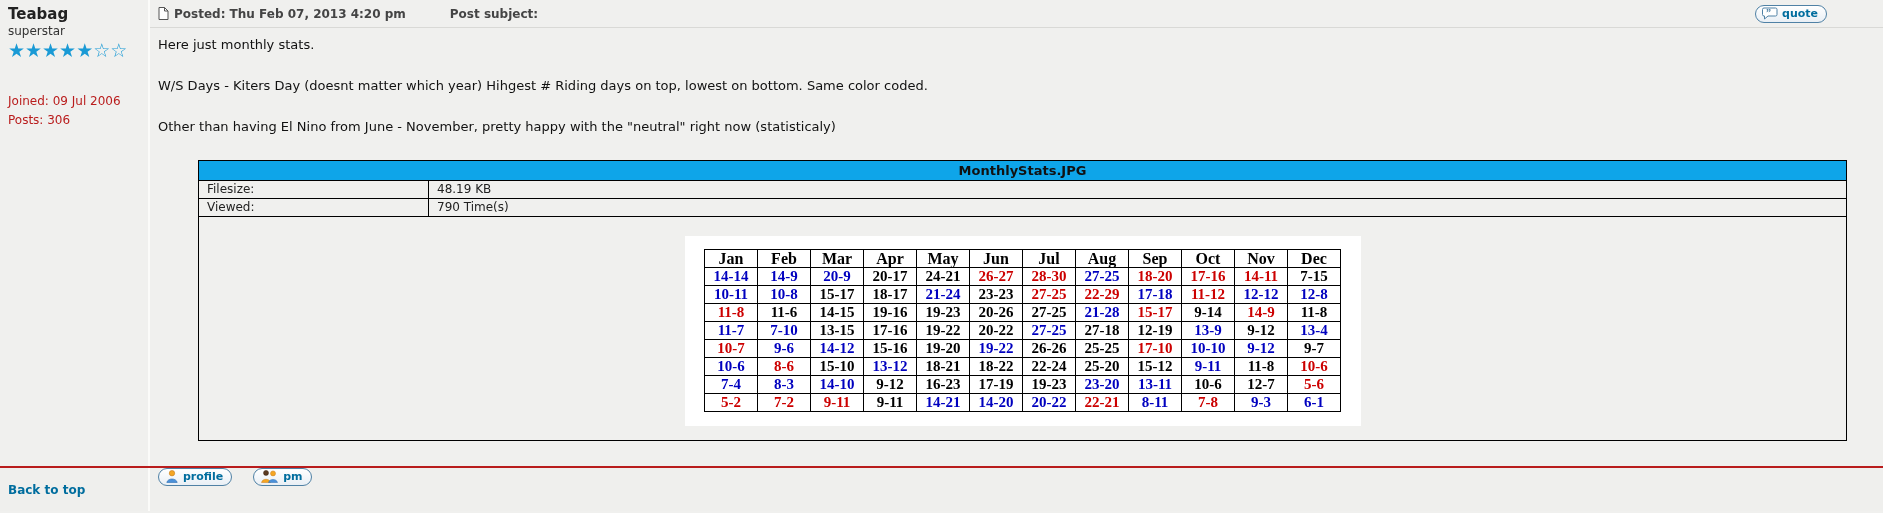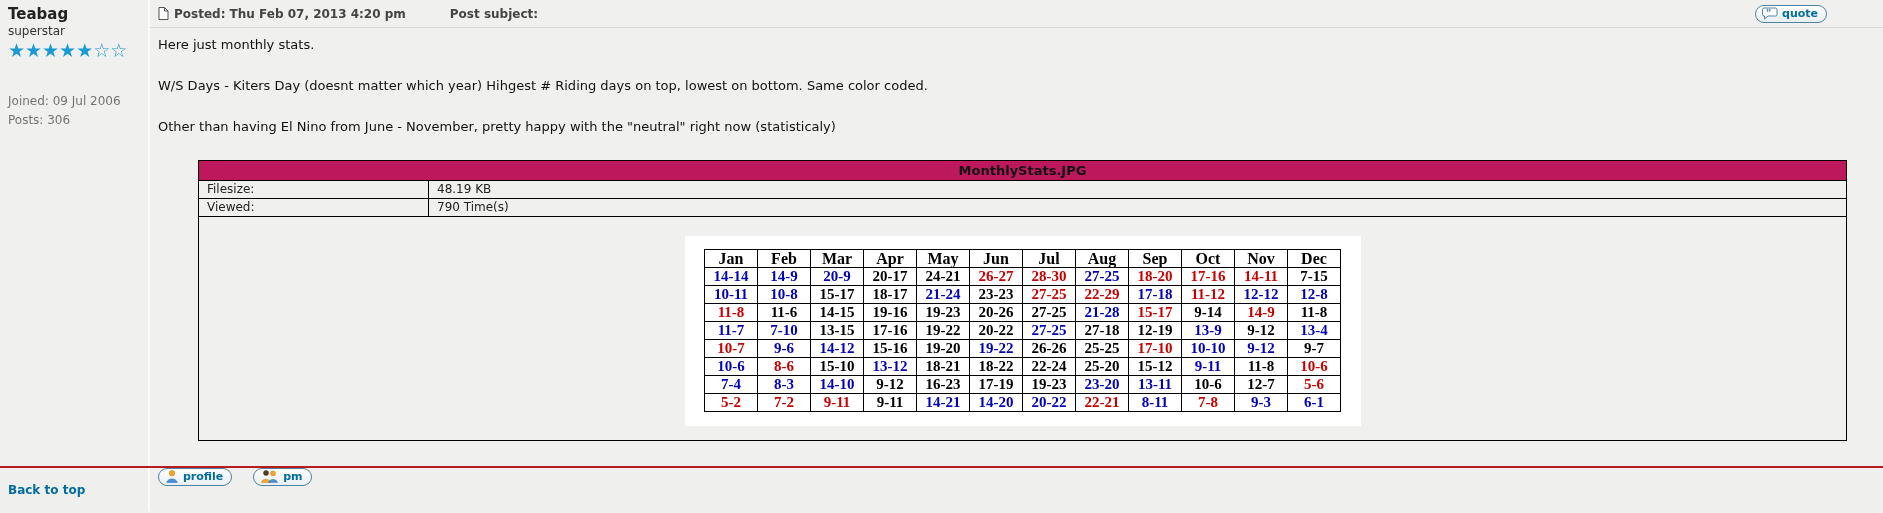--- a/index.html
+++ b/index.html
@@ -15,21 +15,21 @@
   
   .post-row { display: flex; height: 468px; border-bottom: 2px solid #b91c1c; }
   .user-col {
     width: 150px; flex: 0 0 150px;
     padding: 5px 8px;
     border-right: 2px solid #fbfbf9;
   }
   .username { font-size: 15px; font-weight: bold; color: #222; }
   .rank { font-size: 12px; color: #333; margin-top: 1px; }
   .stars { color: var(--star, #1a9ad5); font-size: 19px; line-height: 1; margin-top: 3px; letter-spacing: 0px; white-space: nowrap; }
-  .user-meta { margin-top: 32px; font-size: 12px; color: #737373; line-height: 1.55; }
+  .user-meta { margin-top: 32px; font-size: 12px; color: #b91c1c; line-height: 1.55; }
 
   .post-col { flex: 1 1 auto; display: flex; flex-direction: column; min-width: 0; }
   .post-header {
     height: 28px; flex: 0 0 28px;
     display: flex; align-items: center;
     padding: 0 8px;
     border-bottom: 1px solid #d9d9d6;
     font-size: 12px; font-weight: bold; color: #444;
   }
   .posted-icon { display: inline-flex; margin-right: 5px; }
@@ -46,21 +46,21 @@
   }
   .quote-btn { margin-left: auto; margin-right: 48px; }
   .btn-icon { display: inline-flex; }
 
   .post-body { flex: 1 1 auto; padding: 8px 8px 12px 8px; font-size: 13px; color: #111; }
   .post-body p { margin: 0 0 23px 0; line-height: 1.4; }
 
   
   .attachbox { margin: 11px 28px 0 40px; border: 1px solid #000; background: #f0f0ee; }
   .attach-title {
-    background: #be185d; border-bottom: 1px solid #000;
+    background: #0ea5e9; border-bottom: 1px solid #000;
     text-align: center; font-weight: bold; font-size: 13px; color: #111;
     padding: 2px 0;
   }
   .attach-row { display: flex; border-bottom: 1px solid #000; font-size: 12px; color: #222; }
   .attach-label { width: 230px; flex: 0 0 230px; border-right: 1px solid #000; padding: 1px 8px 2px; }
   .attach-value { flex: 1; padding: 1px 8px 2px; }
   .attach-imgarea { height: 223px; padding-top: 19px; }
 
   .stats-image {
     width: 676px; height: 190px; margin: 0 auto;

